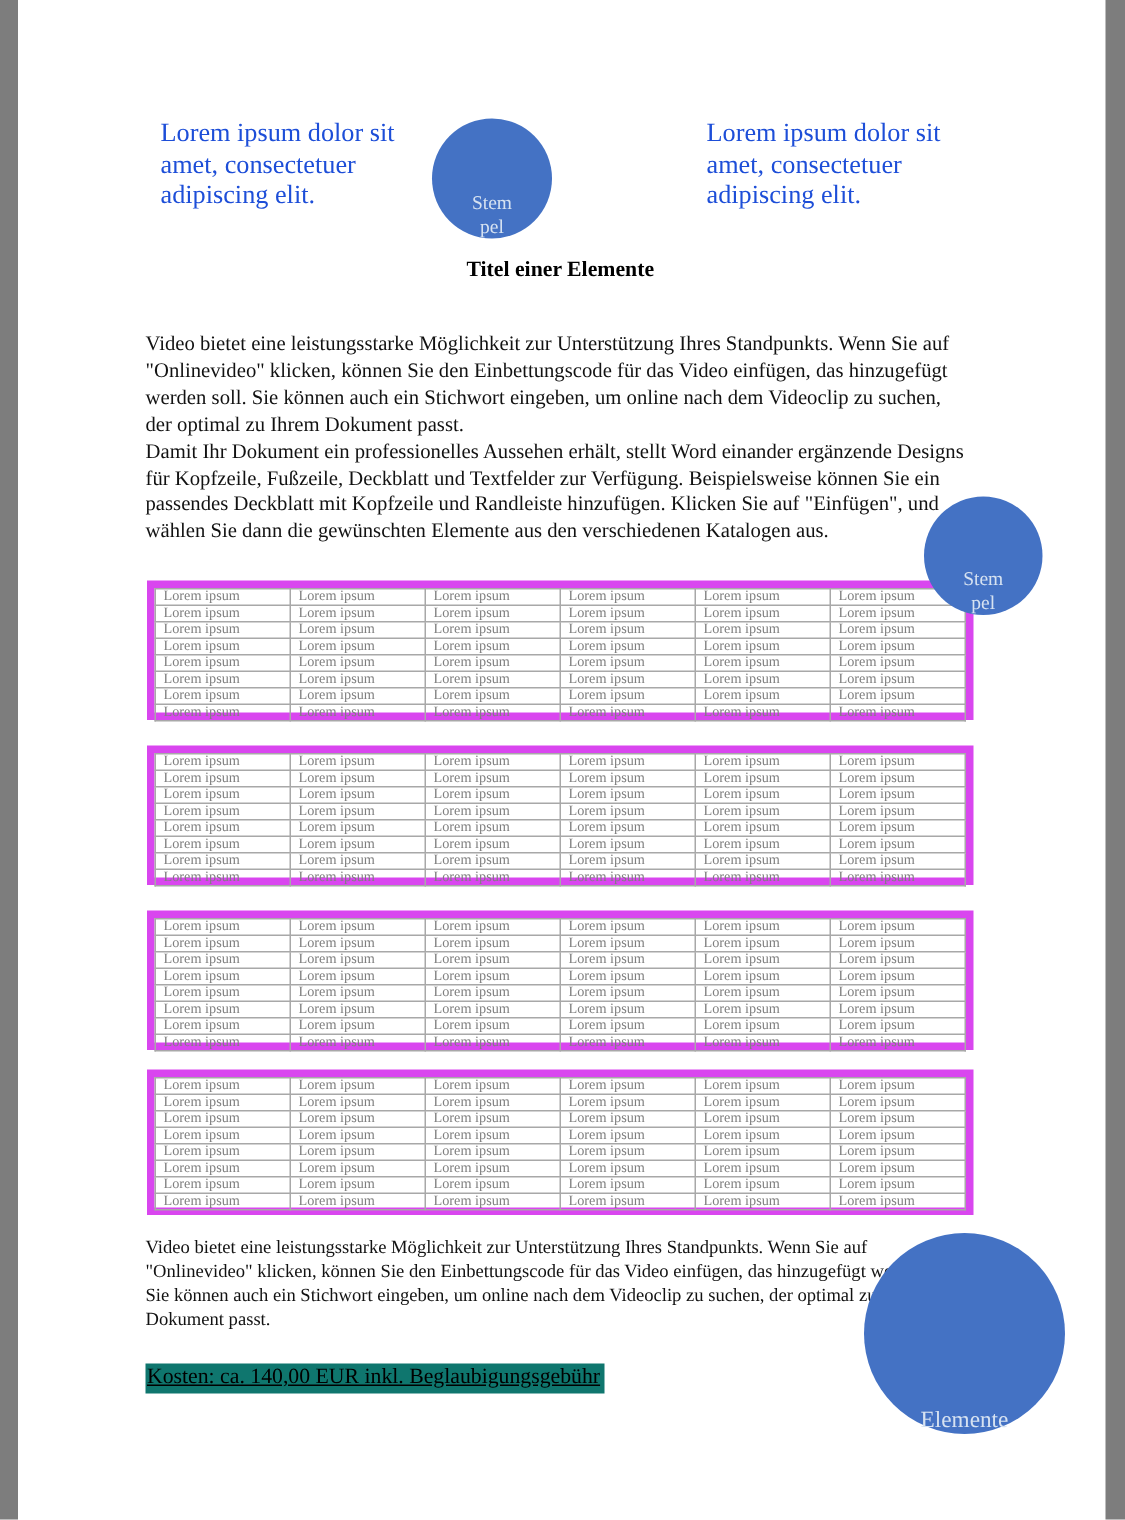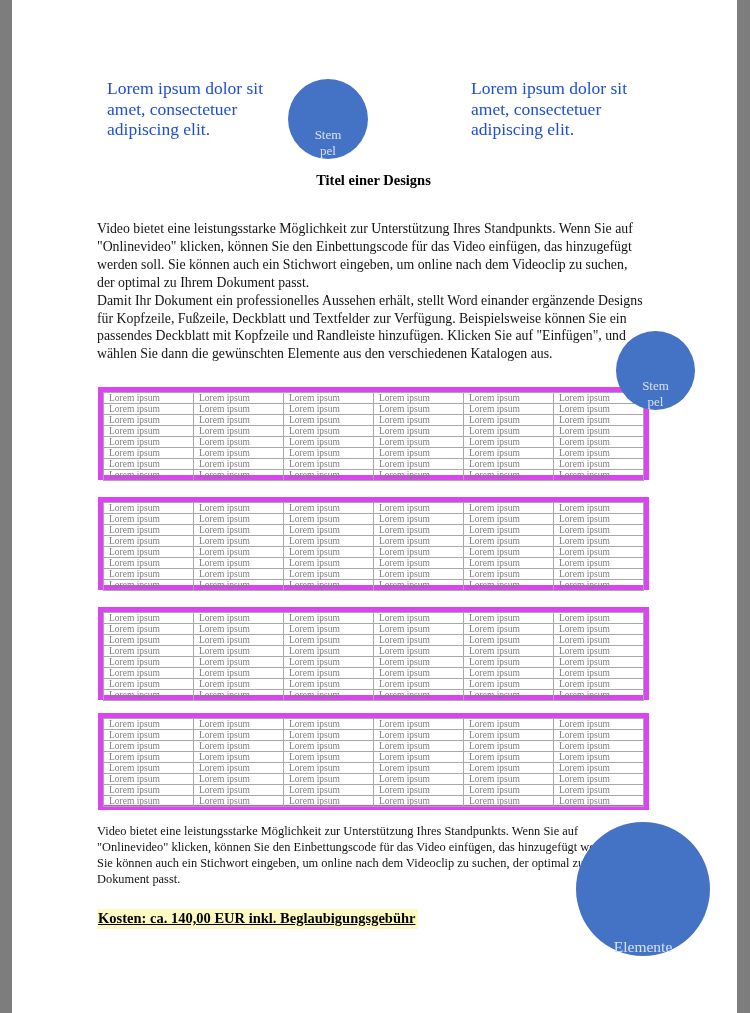--- a/index.html
+++ b/index.html
@@ -56,43 +56,43 @@
   .table-wrap td{
     border:1px solid #a8a8a8;font-size:9.5px;color:#7f7f7f;
     padding:0 0 0 5px;white-space:nowrap;overflow:hidden;
     font-family:"Liberation Serif","DejaVu Serif",serif;
   }
 
   .cost-line{
     position:absolute;left:97px;top:909px;z-index:1;
   }
   .cost-line span{
-    display:inline-block;background:#fef9c3;color:#000;
-    font-weight:bold;font-size:14.5px;text-decoration:underline;
+    display:inline-block;background:#0f766e;color:#000;
+    font-weight:normal;font-size:14.5px;text-decoration:underline;
     padding:1px 3px 2px 1px;
   }
 </style>
 </head>
 <body>
 
 <div class="edge edge-left"></div>
 <div class="edge edge-right"></div>
 
 <div class="intro intro-left">Lorem ipsum dolor sit amet, consectetuer adipiscing elit.</div>
 
 <div class="stamp stamp-1">
   <div>
     <span>Stem</span><br>
     <span>pel</span>
   </div>
 </div>
 
 <div class="intro intro-right">Lorem ipsum dolor sit amet, consectetuer adipiscing elit.</div>
 
-<div class="doc-title">Titel einer Designs</div>
+<div class="doc-title">Titel einer Elemente</div>
 
 <div class="para-main">
   <div>Video bietet eine leistungsstarke Möglichkeit zur Unterstützung Ihres Standpunkts. Wenn Sie auf "Onlinevideo" klicken, können Sie den Einbettungscode für das Video einfügen, das hinzugefügt werden soll. Sie können auch ein Stichwort eingeben, um online nach dem Videoclip zu suchen, der optimal zu Ihrem Dokument passt.</div>
   <div>Damit Ihr Dokument ein professionelles Aussehen erhält, stellt Word einander ergänzende Designs für Kopfzeile, Fußzeile, Deckblatt und Textfelder zur Verfügung. Beispielsweise können Sie ein passendes Deckblatt mit Kopfzeile und Randleiste hinzufügen. Klicken Sie auf "Einfügen", und wählen Sie dann die gewünschten Elemente aus den verschiedenen Katalogen aus.</div>
 </div>
 
 <div class="stamp stamp-2">
   <div>
     <span>Stem</span><br>
     <span>pel</span>

